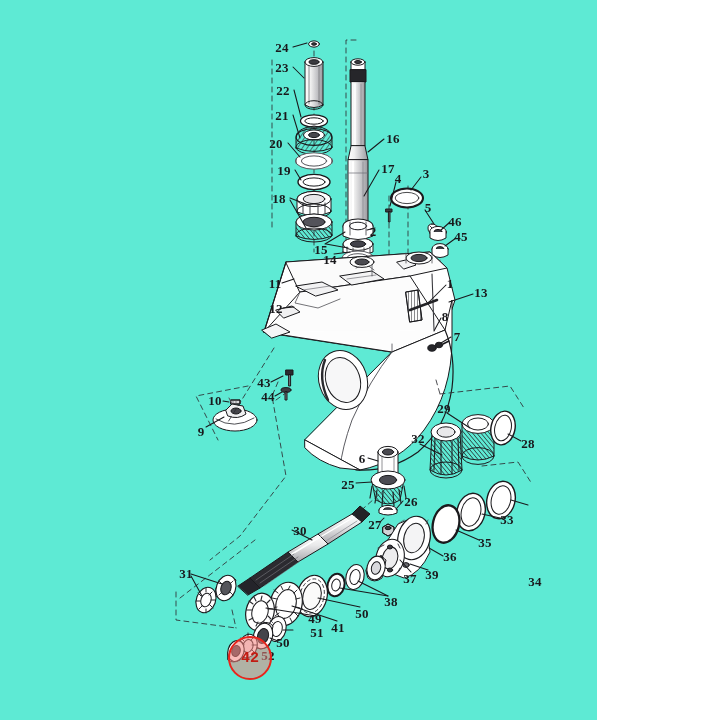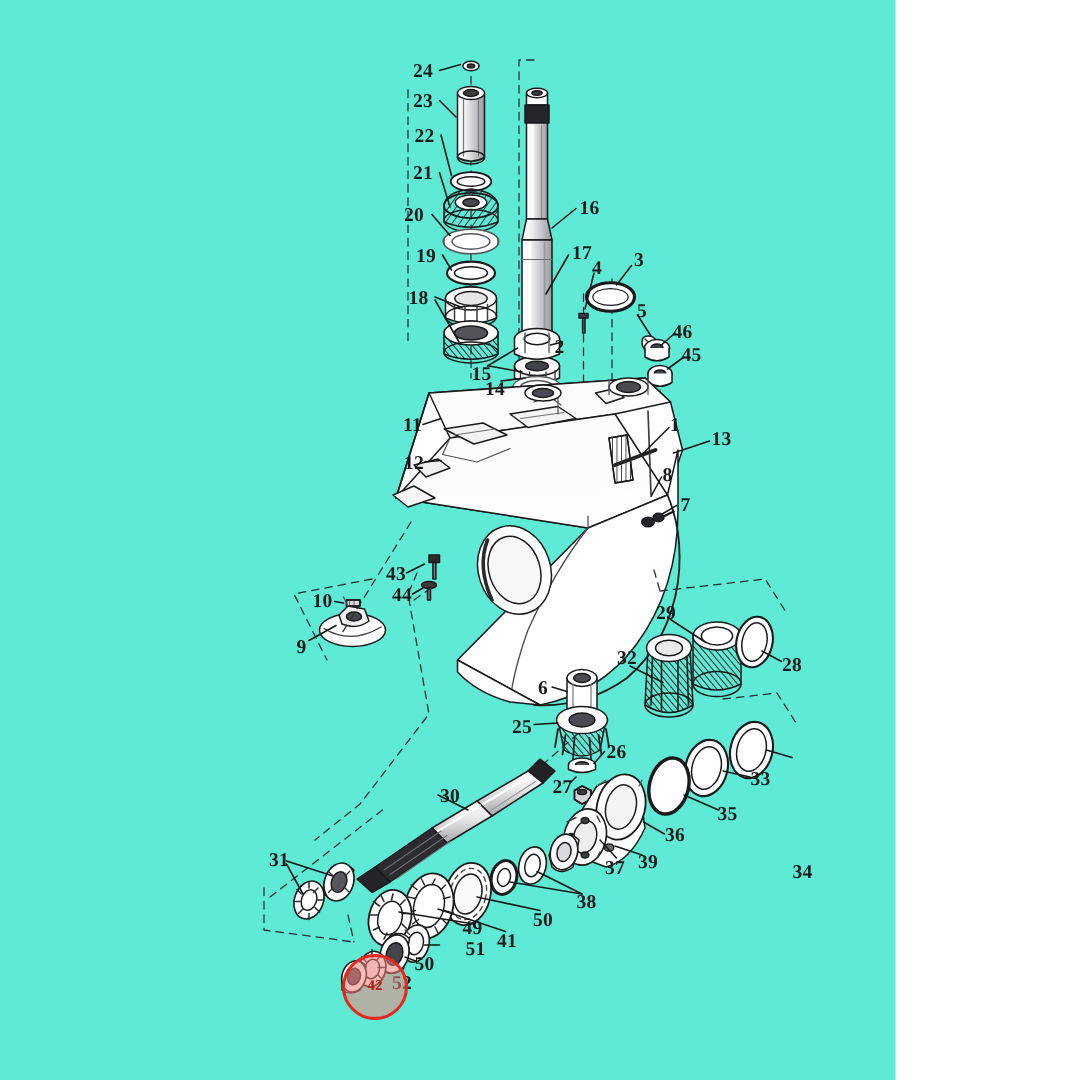--- a/index.html
+++ b/index.html
@@ -40,22 +40,22 @@
   
   #highlight-ring {
     position: absolute;
     border-radius: 50%;
     box-sizing: border-box;
     display: flex;
     align-items: center;
     justify-content: center;
   }
   #highlight-ring .hl-label {
-    font-family: Liberation Serif, serif;
-    font-size: 10px;
+    font-family: Liberation Mono, monospace;
+    font-size: 15px;
     font-weight: 700;
     line-height: 1;
     pointer-events: none;
   }
 </style>
 </head>
 <body>
 
 <div id="stage">
 

